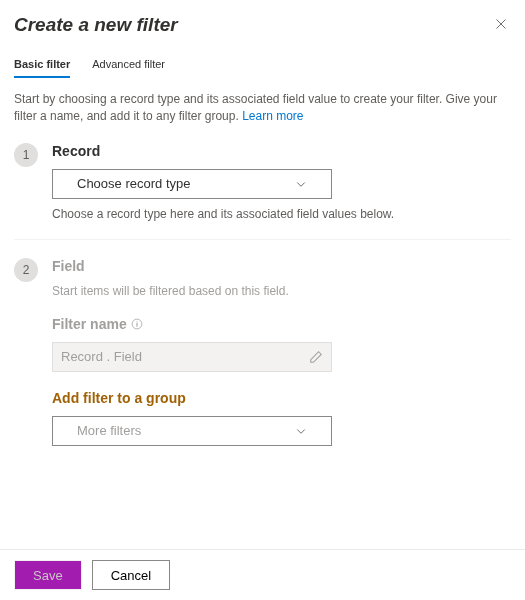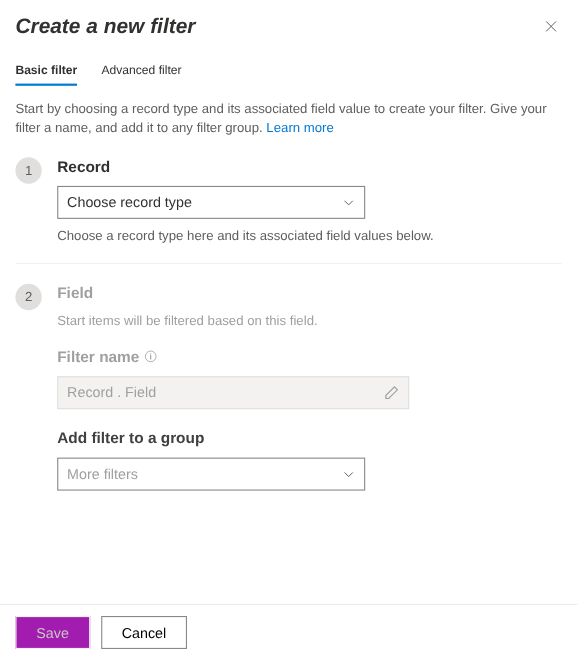--- a/index.html
+++ b/index.html
@@ -30,29 +30,29 @@
 .step-num {
   width: 24px; height: 24px; border-radius: 50%; background: #e1dfdd;
   display: flex; align-items: center; justify-content: center;
   font-size: 12px; color: #605e5c; flex-shrink: 0;
 }
 .step-body { flex: 1; }
 .step-label { font-size: 14px; font-weight: 600; margin-bottom: 10px; display: flex; align-items: center; gap: 4px; }
 .step.disabled .step-label { color: #a19f9d; font-weight: 600; }
 .dropdown {
   height: 30px; border: 1px solid #8a8886; display: flex; align-items: center;
-  padding: 0 8px; justify-content: space-between; background: #fff; cursor: pointer;
+  padding: 0 24px; justify-content: space-between; background: #fff; cursor: pointer;
   width: 280px; font-size: 13px;
 }
 .dropdown .chev { width: 12px; height: 12px; }
 .dropdown.disabled { border-color: #e1dfdd; background: #f3f2f1; color: #a19f9d; cursor: default; }
 .input-disabled {
   height: 30px; border: 1px solid #e1dfdd; background: #f3f2f1;
   display: flex; align-items: center; justify-content: space-between;
-  padding: 0 8px; width: 320px; font-size: 13px; color: #a19f9d;
+  padding: 0 8px; width: 280px; font-size: 13px; color: #a19f9d;
 }
 .input-disabled svg { width: 14px; height: 14px; color: #a19f9d; }
 .helper { font-size: 12px; color: #605e5c; margin-top: 8px; }
 .step.disabled .helper { color: #a19f9d; }
 .info-icon { width: 12px; height: 12px; color: #a19f9d; }
 .subsection { margin-top: 18px; }
 .footer {
   position: absolute; left: 0; right: 0; bottom: 0;
   border-top: 1px solid #edebe9; padding: 10px 14px;
   display: flex; gap: 10px; background: #fff;
@@ -112,21 +112,21 @@
         </div>
         <div class="input-disabled">
           <span>Record . Field</span>
           <svg viewBox="0 0 16 16" fill="none" stroke="currentColor" stroke-width="1.2">
               <path d="M11 2 L14 5 L5 14 L2 14 L2 11 Z"></path>
             </svg>
         </div>
       </div>
 
       <div class="subsection">
-        <div class="step-label" style="color:#404040;">Add filter to a group</div>
+        <div class="step-label" style="color:#a16207;">Add filter to a group</div>
         <div class="dropdown">
           <span>More filters</span>
           <svg class="chev" viewBox="0 0 16 16" fill="none" stroke="#605e5c" stroke-width="1.2">
               <path d="M3 6 L8 11 L13 6"></path>
             </svg>
         </div>
       </div>
     </div>
   </div>
 </div>

